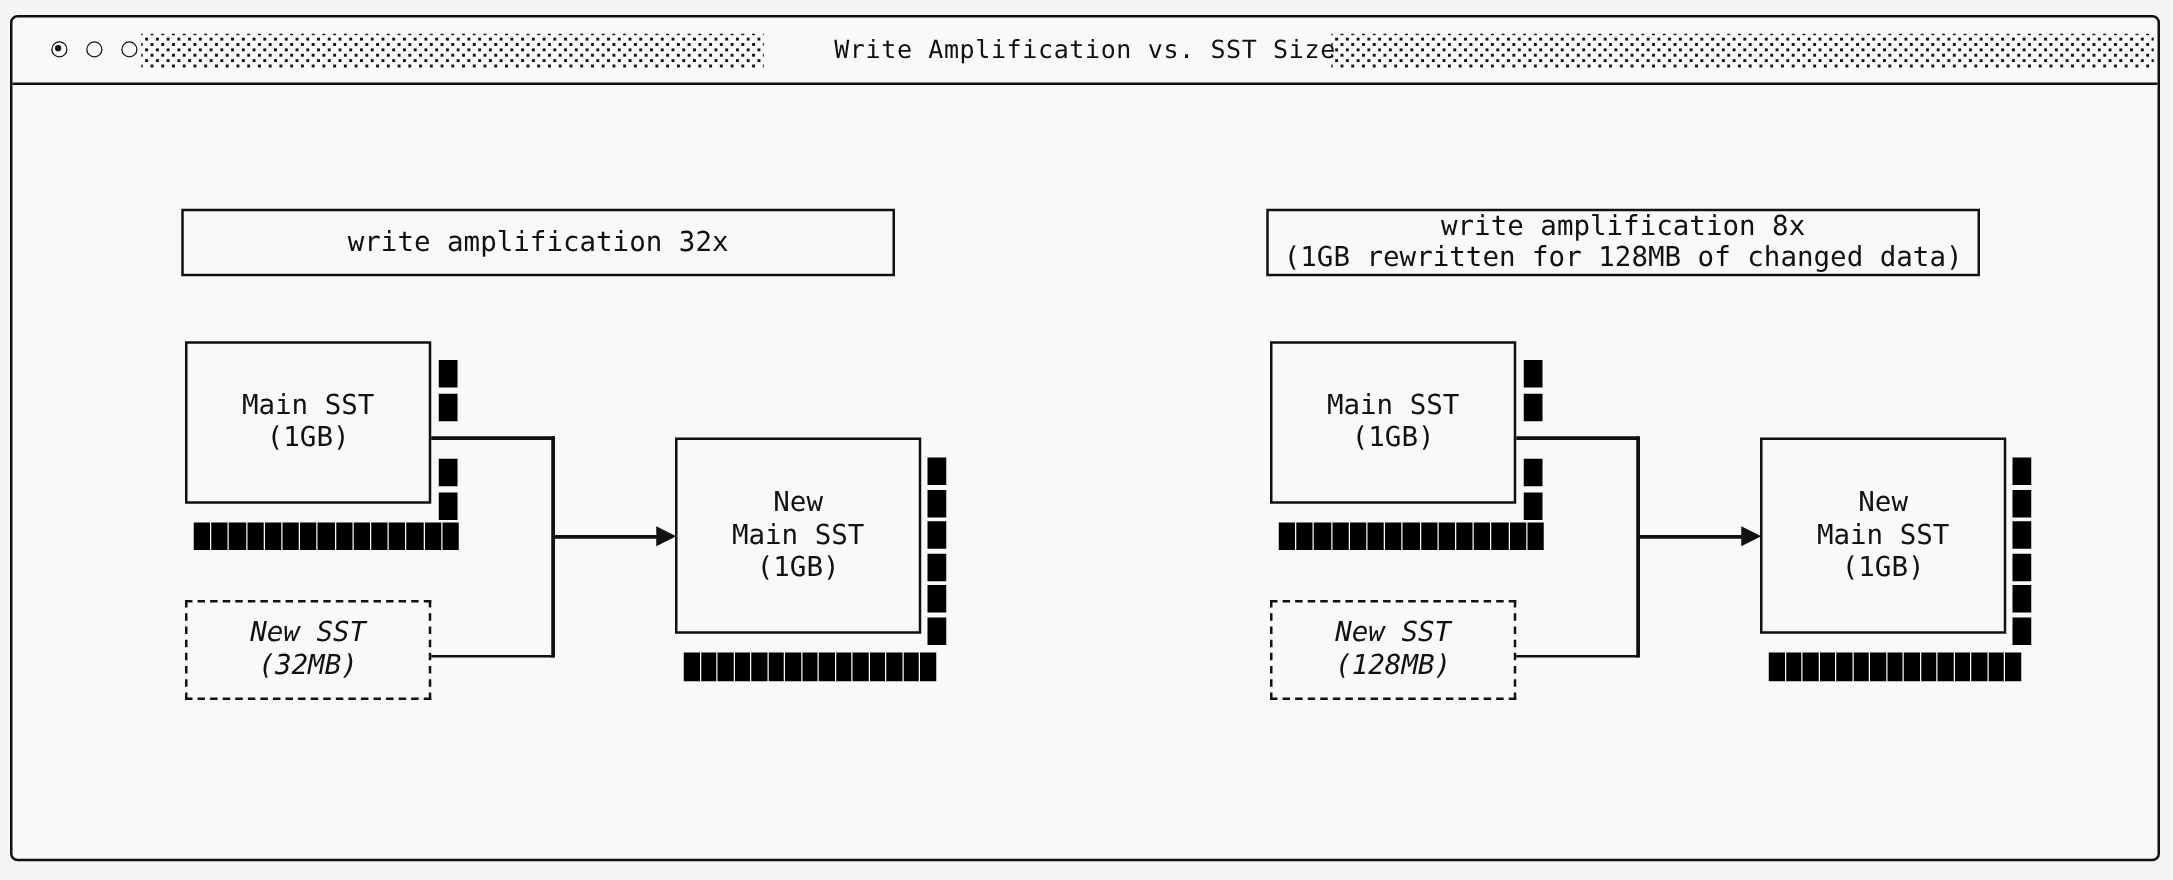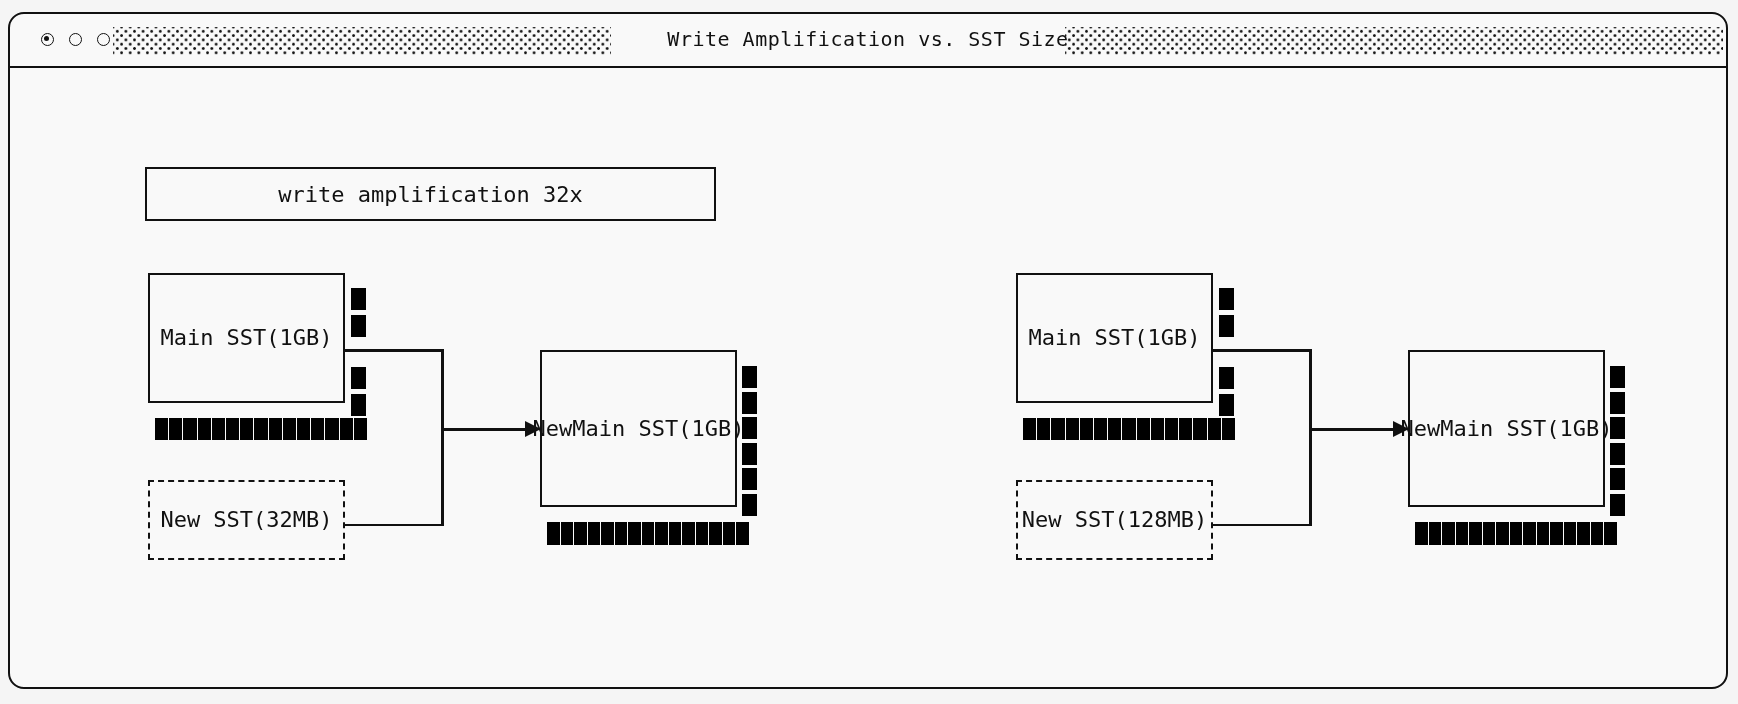--- a/index.html
+++ b/index.html
@@ -5,21 +5,21 @@
   html,body{margin:0;padding:0;}
   body{
     width:1738px;height:704px;position:relative;
     background:#f5f5f5;
     font-family:"DejaVu Sans Mono","Liberation Mono",monospace;
     color:#111;
     overflow:hidden;
   }
   .window{
     position:absolute;left:8px;top:12px;width:1720px;height:677px;
-    border:2.5px solid #111;border-radius:16px;background:#f9f9f9;
+    border:2.5px solid #111;border-radius:6px;background:#f9f9f9;
     box-sizing:border-box;
   }
   .titlebar{
     position:absolute;left:0;top:0;right:0;height:52px;
     border-bottom:2.5px solid #111;
   }
   .winbtn{
     position:absolute;top:19px;width:13px;height:13px;
     border:1.8px solid #111;border-radius:50%;box-sizing:border-box;
     background:transparent;
@@ -39,25 +39,25 @@
   .titletext{
     position:absolute;left:50%;top:50%;transform:translate(-50%,-54%);
     font-size:20px;letter-spacing:0.5px;white-space:nowrap;
   }
   .content{position:absolute;left:0;top:0;width:1738px;height:704px;}
   .panel{position:absolute;top:0;height:704px;width:870px;}
   .panel.p0{left:0;}
   .panel.p1{left:868px;}
   .node{
     position:absolute;box-sizing:border-box;border:2.5px solid #111;
-    display:flex;flex-direction:row;align-items:center;justify-content:center;
+    display:flex;flex-direction:column;align-items:center;justify-content:center;
     font-size:22px;line-height:26px;text-align:left;background:transparent;
     white-space:nowrap;
   }
-  .node.dashed{border-style:dashed;}
+  .node.dashed{border-style:dashed;font-style:italic;}
   .caption{font-size:22px;line-height:25px;}
   .hline,.vline{position:absolute;background:#111;}
   .hline{height:2.5px;}
   .vline{width:2.5px;}
   .arrowhead{
     position:absolute;width:0;height:0;
     border-top:8px solid transparent;border-bottom:8px solid transparent;
     border-left:16px solid #111;
   }
   .blockcol{
@@ -160,20 +160,24 @@
         <span class="cell"></span>
         <span class="cell"></span>
         <span class="cell"></span>
         <span class="cell"></span>
         <span class="cell"></span>
         <span class="cell"></span>
       </div>
   </div>
 
   <div class="panel p1">
+    <div class="node caption" style="left:145px;top:167px;width:571px;height:54px;">
+      <div class="label-line">write amplification 8x</div>
+      <div class="label-line">(1GB rewritten for 128MB of changed data)</div>
+    </div>
 
     <div class="node" style="left:148px;top:273px;width:197px;height:130px;">
       <div class="label-line">Main SST</div>
       <div class="label-line">(1GB)</div>
     </div>
 
     <div class="blockcol" style="left:351px;top:288px;">
         <span class="cell"></span>
         <span class="cell"></span>
       </div>

